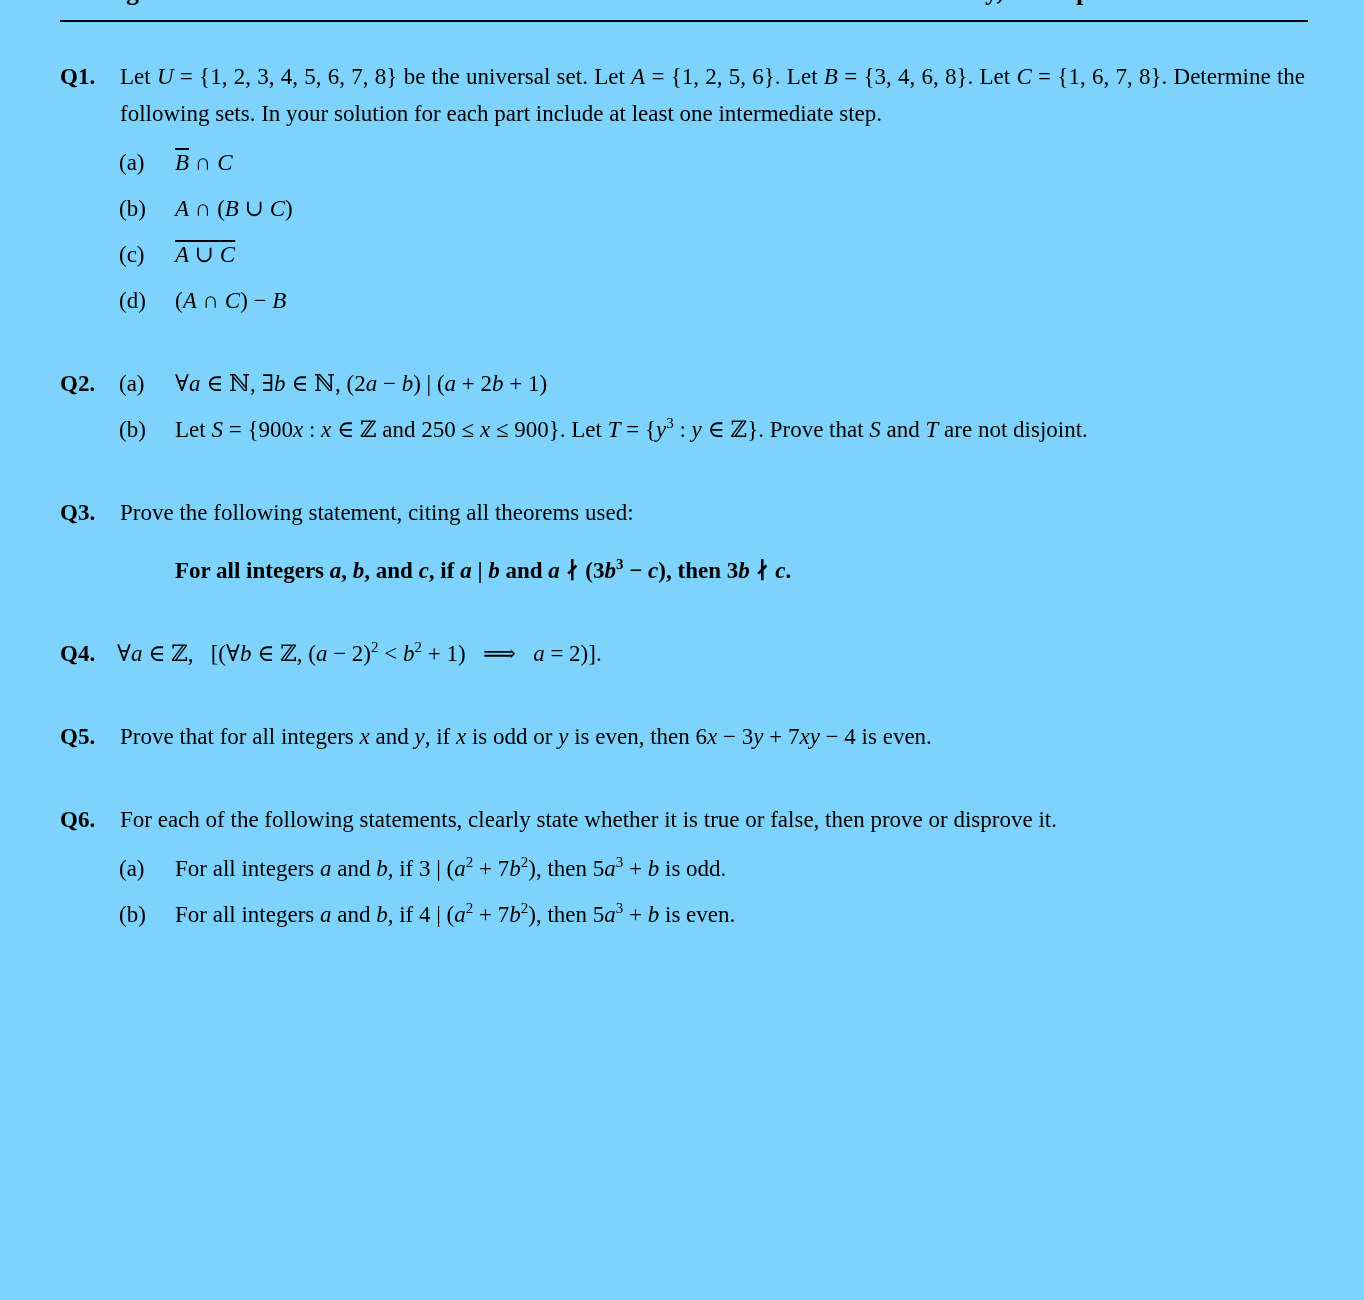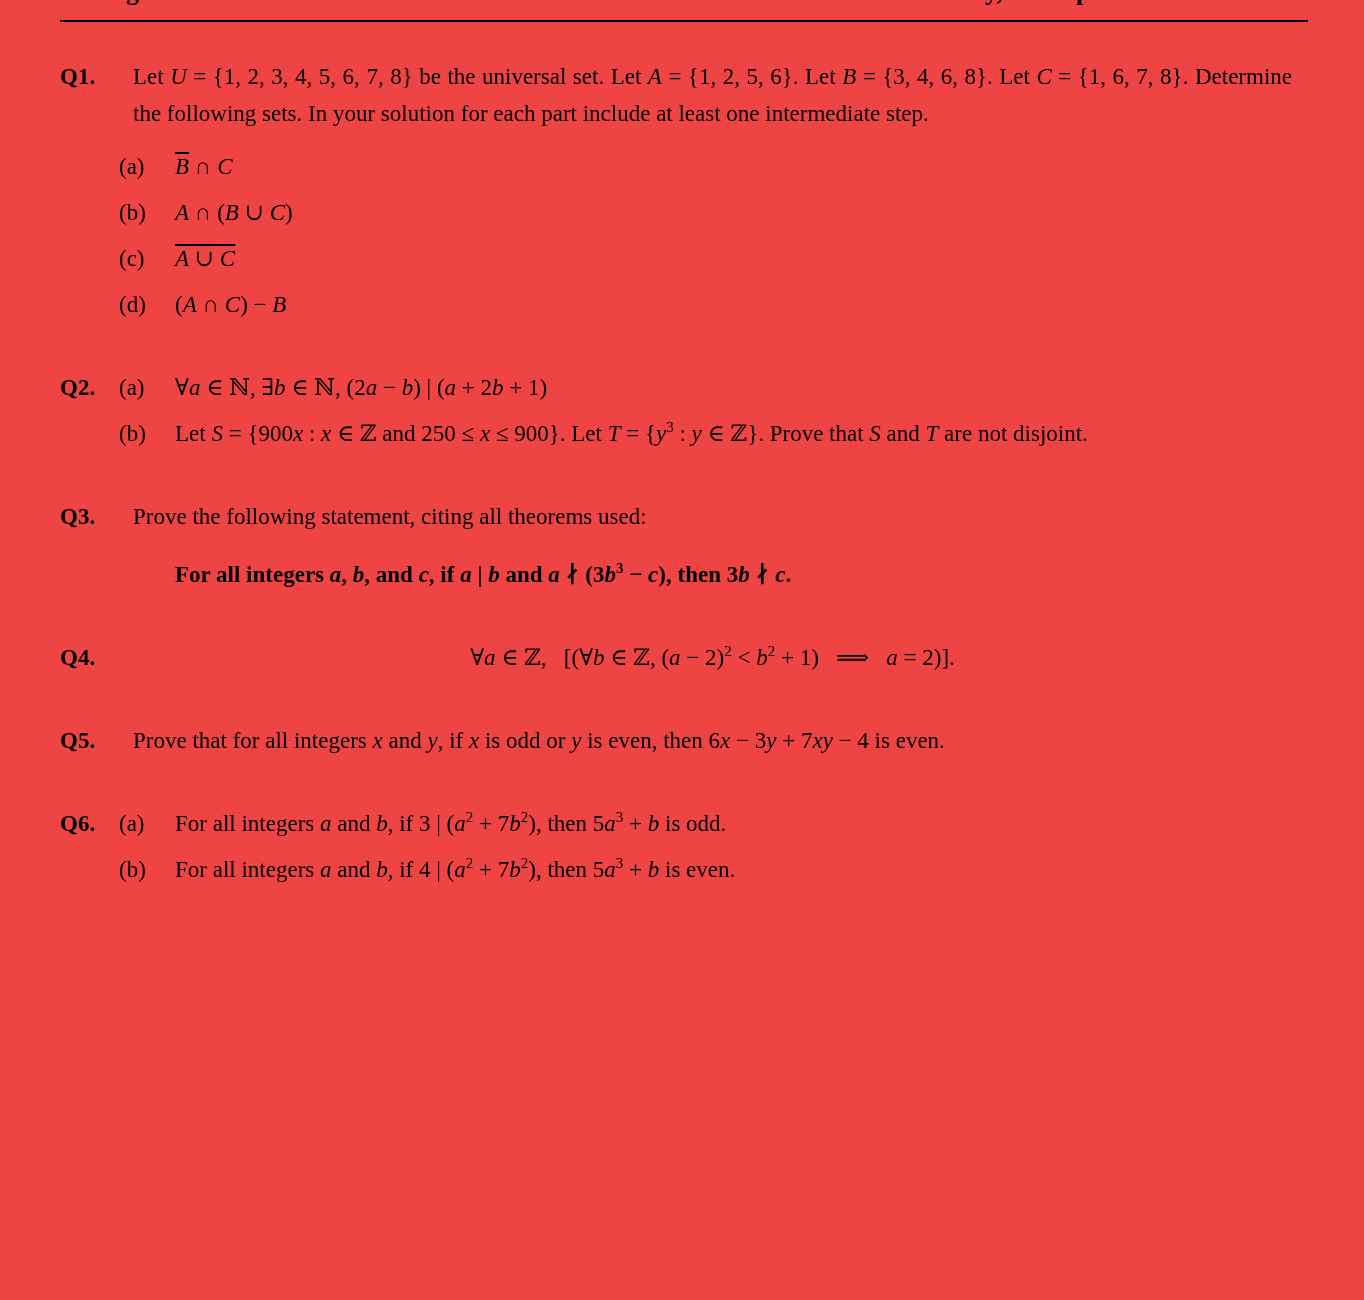--- a/index.html
+++ b/index.html
@@ -6,21 +6,21 @@
     margin: 0;
     padding: 0;
     background: #ffffff;
   }
   .page {
     position: relative;
     width: 1364px;
     height: 1300px;
     box-sizing: border-box;
     padding: 0 56px 0 60px;
-    background: #ef4444;
+    background: #7dd3fc;
     color: #000000;
     font-family: "Liberation Serif", "DejaVu Serif", "DejaVu Sans", serif;
     font-size: 23px;
     line-height: 37px;
     overflow: hidden;
   }
   
   .doc-header {
     position: relative;
     height: 22px;
@@ -55,32 +55,31 @@
   .question:first-child {
     margin-top: 0;
   }
   .q-label {
     position: absolute;
     left: 0;
     top: 0;
     font-weight: bold;
   }
   .q-intro {
-    margin: 16px;
+    margin: 3px;
     text-align: justify;
   }
   .q-display {
     margin: 21px 0 8px 0;
   }
   .q-display.indent {
     padding-left: 58px;
     font-weight: bold;
   }
   .q-display.center {
-    text-align: center;
   }
   .q-items {
     list-style: none;
     margin: 12px 0 0 0;
     padding: 0;
   }
   .q-items li {
     position: relative;
     padding-left: 58px;
     margin-bottom: 9px;
@@ -162,20 +161,21 @@
       <span class="q-label">Q5.</span>
       <div class="q-body">
         <p class="q-intro"><span class="r">Prove that for all integers </span><span class="i">x</span><span class="r"> and </span><span class="i">y</span><span class="r">, if </span><span class="i">x</span><span class="r"> is odd or </span><span class="i">y</span><span class="r"> is even, then 6</span><span class="i">x</span><span class="r"> − 3</span><span class="i">y</span><span class="r"> + 7</span><span class="i">xy</span><span class="r"> − 4 is even.</span></p>
 
       </div>
     </section>
 
     <section class="question">
       <span class="q-label">Q6.</span>
       <div class="q-body">
+        <p class="q-intro"><span class="r">For each of the following statements, clearly state whether it is true or false, then prove or disprove it.</span></p>
 
         <ul class="q-items">
             <li><span class="item-label">(a)</span><span class="item-content"><span class="r">For all integers </span><span class="i">a</span><span class="r"> and </span><span class="i">b</span><span class="r">, if 3 | (</span><span class="i">a</span><sup class="sup">2</sup><span class="r"> + 7</span><span class="i">b</span><sup class="sup">2</sup><span class="r">), then 5</span><span class="i">a</span><sup class="sup">3</sup><span class="r"> + </span><span class="i">b</span><span class="r"> is odd.</span></span></li>
             <li><span class="item-label">(b)</span><span class="item-content"><span class="r">For all integers </span><span class="i">a</span><span class="r"> and </span><span class="i">b</span><span class="r">, if 4 | (</span><span class="i">a</span><sup class="sup">2</sup><span class="r"> + 7</span><span class="i">b</span><sup class="sup">2</sup><span class="r">), then 5</span><span class="i">a</span><sup class="sup">3</sup><span class="r"> + </span><span class="i">b</span><span class="r"> is even.</span></span></li>
           </ul>
       </div>
     </section>
   </main>
 
 </div>

